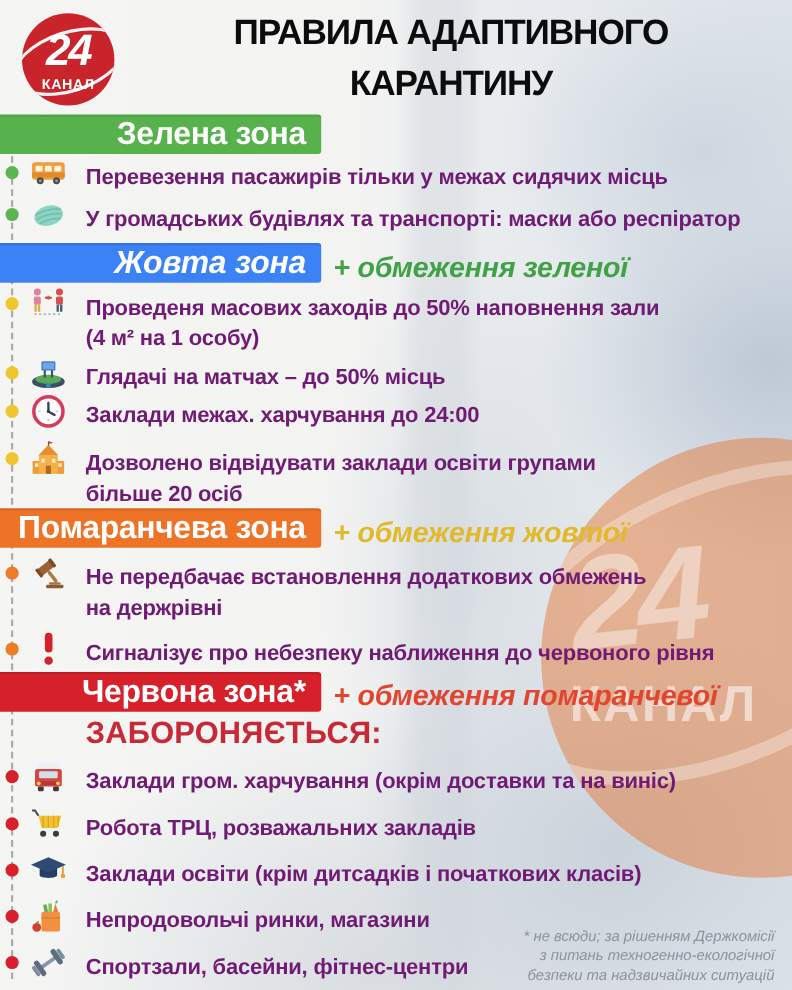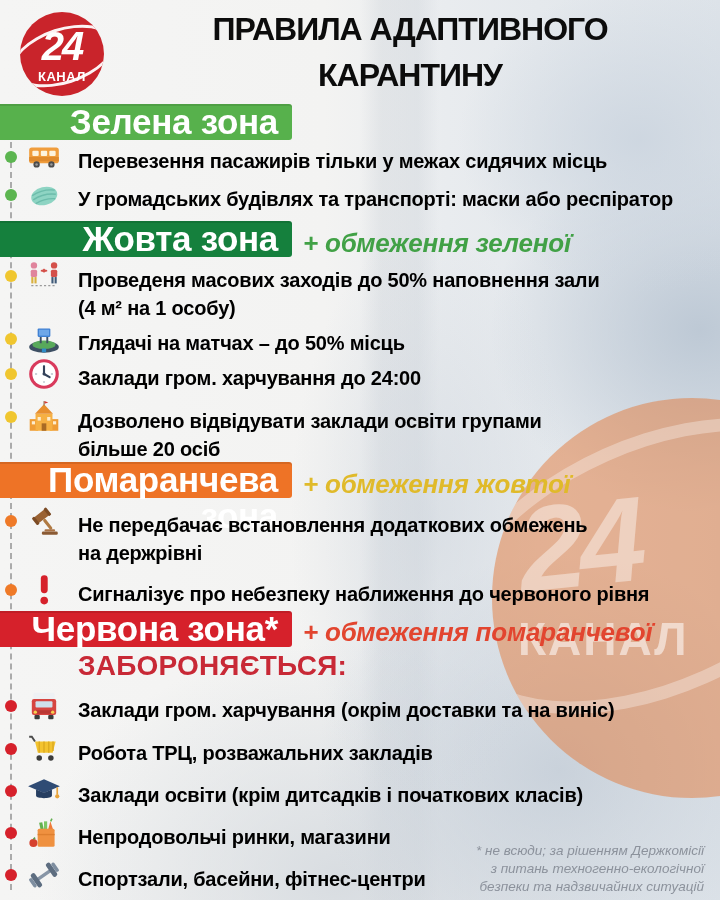--- a/index.html
+++ b/index.html
@@ -33,31 +33,31 @@
   .logo-kanal{position:absolute;left:0;top:57px;width:84px;text-align:center;font-size:13px;
       font-weight:bold;color:#fff;letter-spacing:.5px;}
   .title{position:absolute;left:104px;right:4px;top:6px;margin:0;text-align:center;z-index:3;
       font-size:32px;line-height:46px;font-weight:bold;letter-spacing:-1px;color:#0c0c0c;}
   
   .dashline{position:absolute;left:10px;top:142px;height:748px;width:0;
       border-left:2px dashed #ababab;z-index:2;}
   
   .banner{position:absolute;left:0;width:292px;height:36px;z-index:3;border-radius:0 3px 3px 0;
       box-shadow:inset 0 2px rgba(0,0,0,.10);}
-  .banner-txt{display:block;text-align:right;padding-right:14px;font-size:35px;line-height:36px;
+  .banner-txt{display:block;text-align:right;padding-right:14px;font-size:29px;line-height:36px;
       font-weight:600;color:#fff;letter-spacing:-.3px;}
   .extra{position:absolute;left:303px;z-index:3;font-size:26px;font-weight:bold;font-style:italic;
       letter-spacing:-.2px;}
   .forbidden{position:absolute;left:78px;top:650px;z-index:3;font-size:28px;font-weight:800;
       letter-spacing:.2px;}
   
   .item{position:absolute;left:0;width:714px;z-index:3;}
   .dot{position:absolute;left:5px;top:4px;width:12px;height:12px;border-radius:50%;}
   .icn{position:absolute;left:26px;top:-8px;width:36px;height:36px;}
-  .txt{margin:0 0 0 78px;font-size:20px;line-height:28px;font-weight:bold;color:#000000;
+  .txt{margin:0 0 0 78px;font-size:20px;line-height:28px;font-weight:bold;color:#701a75;
       letter-spacing:-.2px;white-space:pre-line;}
   .footnote{position:absolute;right:16px;top:842px;width:300px;z-index:3;text-align:right;
       font-size:13.5px;line-height:18px;font-style:italic;color:#8c929c;white-space:pre-line;}
 </style>
 </head>
 <body>
 
 <div class="page">
   <div class="bg"></div>
 
@@ -109,21 +109,21 @@
             <ellipse cx="17" cy="18" rx="12.5" ry="8.5" fill="#8ed4c3"></ellipse>
             <path d="M6 15 q11 -4 22 0" stroke="#6cbcab" fill="none" stroke-width="1.3"></path>
             <path d="M6 19 q11 -4 22 0" stroke="#6cbcab" fill="none" stroke-width="1.3"></path>
             <path d="M7.5 23 q9.5 -3 19 0" stroke="#6cbcab" fill="none" stroke-width="1.3"></path>
           </g>
         </svg>
     </span>
     <p class="txt">У громадських будівлях та транспорті: маски або респіратор</p>
   </div>
 
-  <div class="banner" style="top: 221px; background-color: #15803d;">
+  <div class="banner" style="top: 221px; background-color: #3b82f6; font-style: italic;">
     <span class="banner-txt">Жовта зона</span>
   </div>
   <div class="extra" style="top: 228px; color: rgb(65, 161, 70);">+ обмеження зеленої</div>
 
   <div class="item" style="top:266px">
     <span class="dot" style="background-color: rgb(240, 198, 47);"></span>
     <span class="icn">
       <svg viewBox="0 0 34 34" width="36" height="36">
           <circle cx="7.5" cy="7" r="3" fill="#e0849c"></circle>
           <rect x="4.5" y="11" width="6" height="7" rx="1.5" fill="#e0849c"></rect>
@@ -164,21 +164,21 @@
     <span class="icn">
       <svg viewBox="0 0 34 34" width="36" height="36">
           <circle cx="17" cy="17" r="14" fill="#d93a5c"></circle>
           <circle cx="17" cy="17" r="11" fill="#ffffff"></circle>
           <path d="M17 8.5 v2 M17 23.5 v2 M8.5 17 h2 M23.5 17 h2" stroke="#b9c2cc" stroke-width="1.2"></path>
           <path d="M17 17 V9.8" stroke="#33425a" stroke-width="2" stroke-linecap="round"></path>
           <path d="M17 17 L22.3 20" stroke="#33425a" stroke-width="2" stroke-linecap="round"></path>
           <circle cx="17" cy="17" r="1.4" fill="#33425a"></circle>
         </svg>
     </span>
-    <p class="txt">Заклади гром. харчування до 24:00</p>
+    <p class="txt">Заклади межах. харчування до 24:00</p>
   </div>
 
   <div class="item" style="top:407px">
     <span class="dot" style="background-color: rgb(240, 198, 47);"></span>
     <span class="icn">
       <svg viewBox="0 0 34 34" width="36" height="36">
           <rect x="3.5" y="19" width="8" height="11" fill="#ef9c35"></rect>
           <rect x="22.5" y="19" width="8" height="11" fill="#ef9c35"></rect>
           <rect x="9" y="14" width="16" height="16" fill="#f6b043"></rect>
           <polygon points="17,5 8.5,14 25.5,14" fill="#e78f2e"></polygon>

